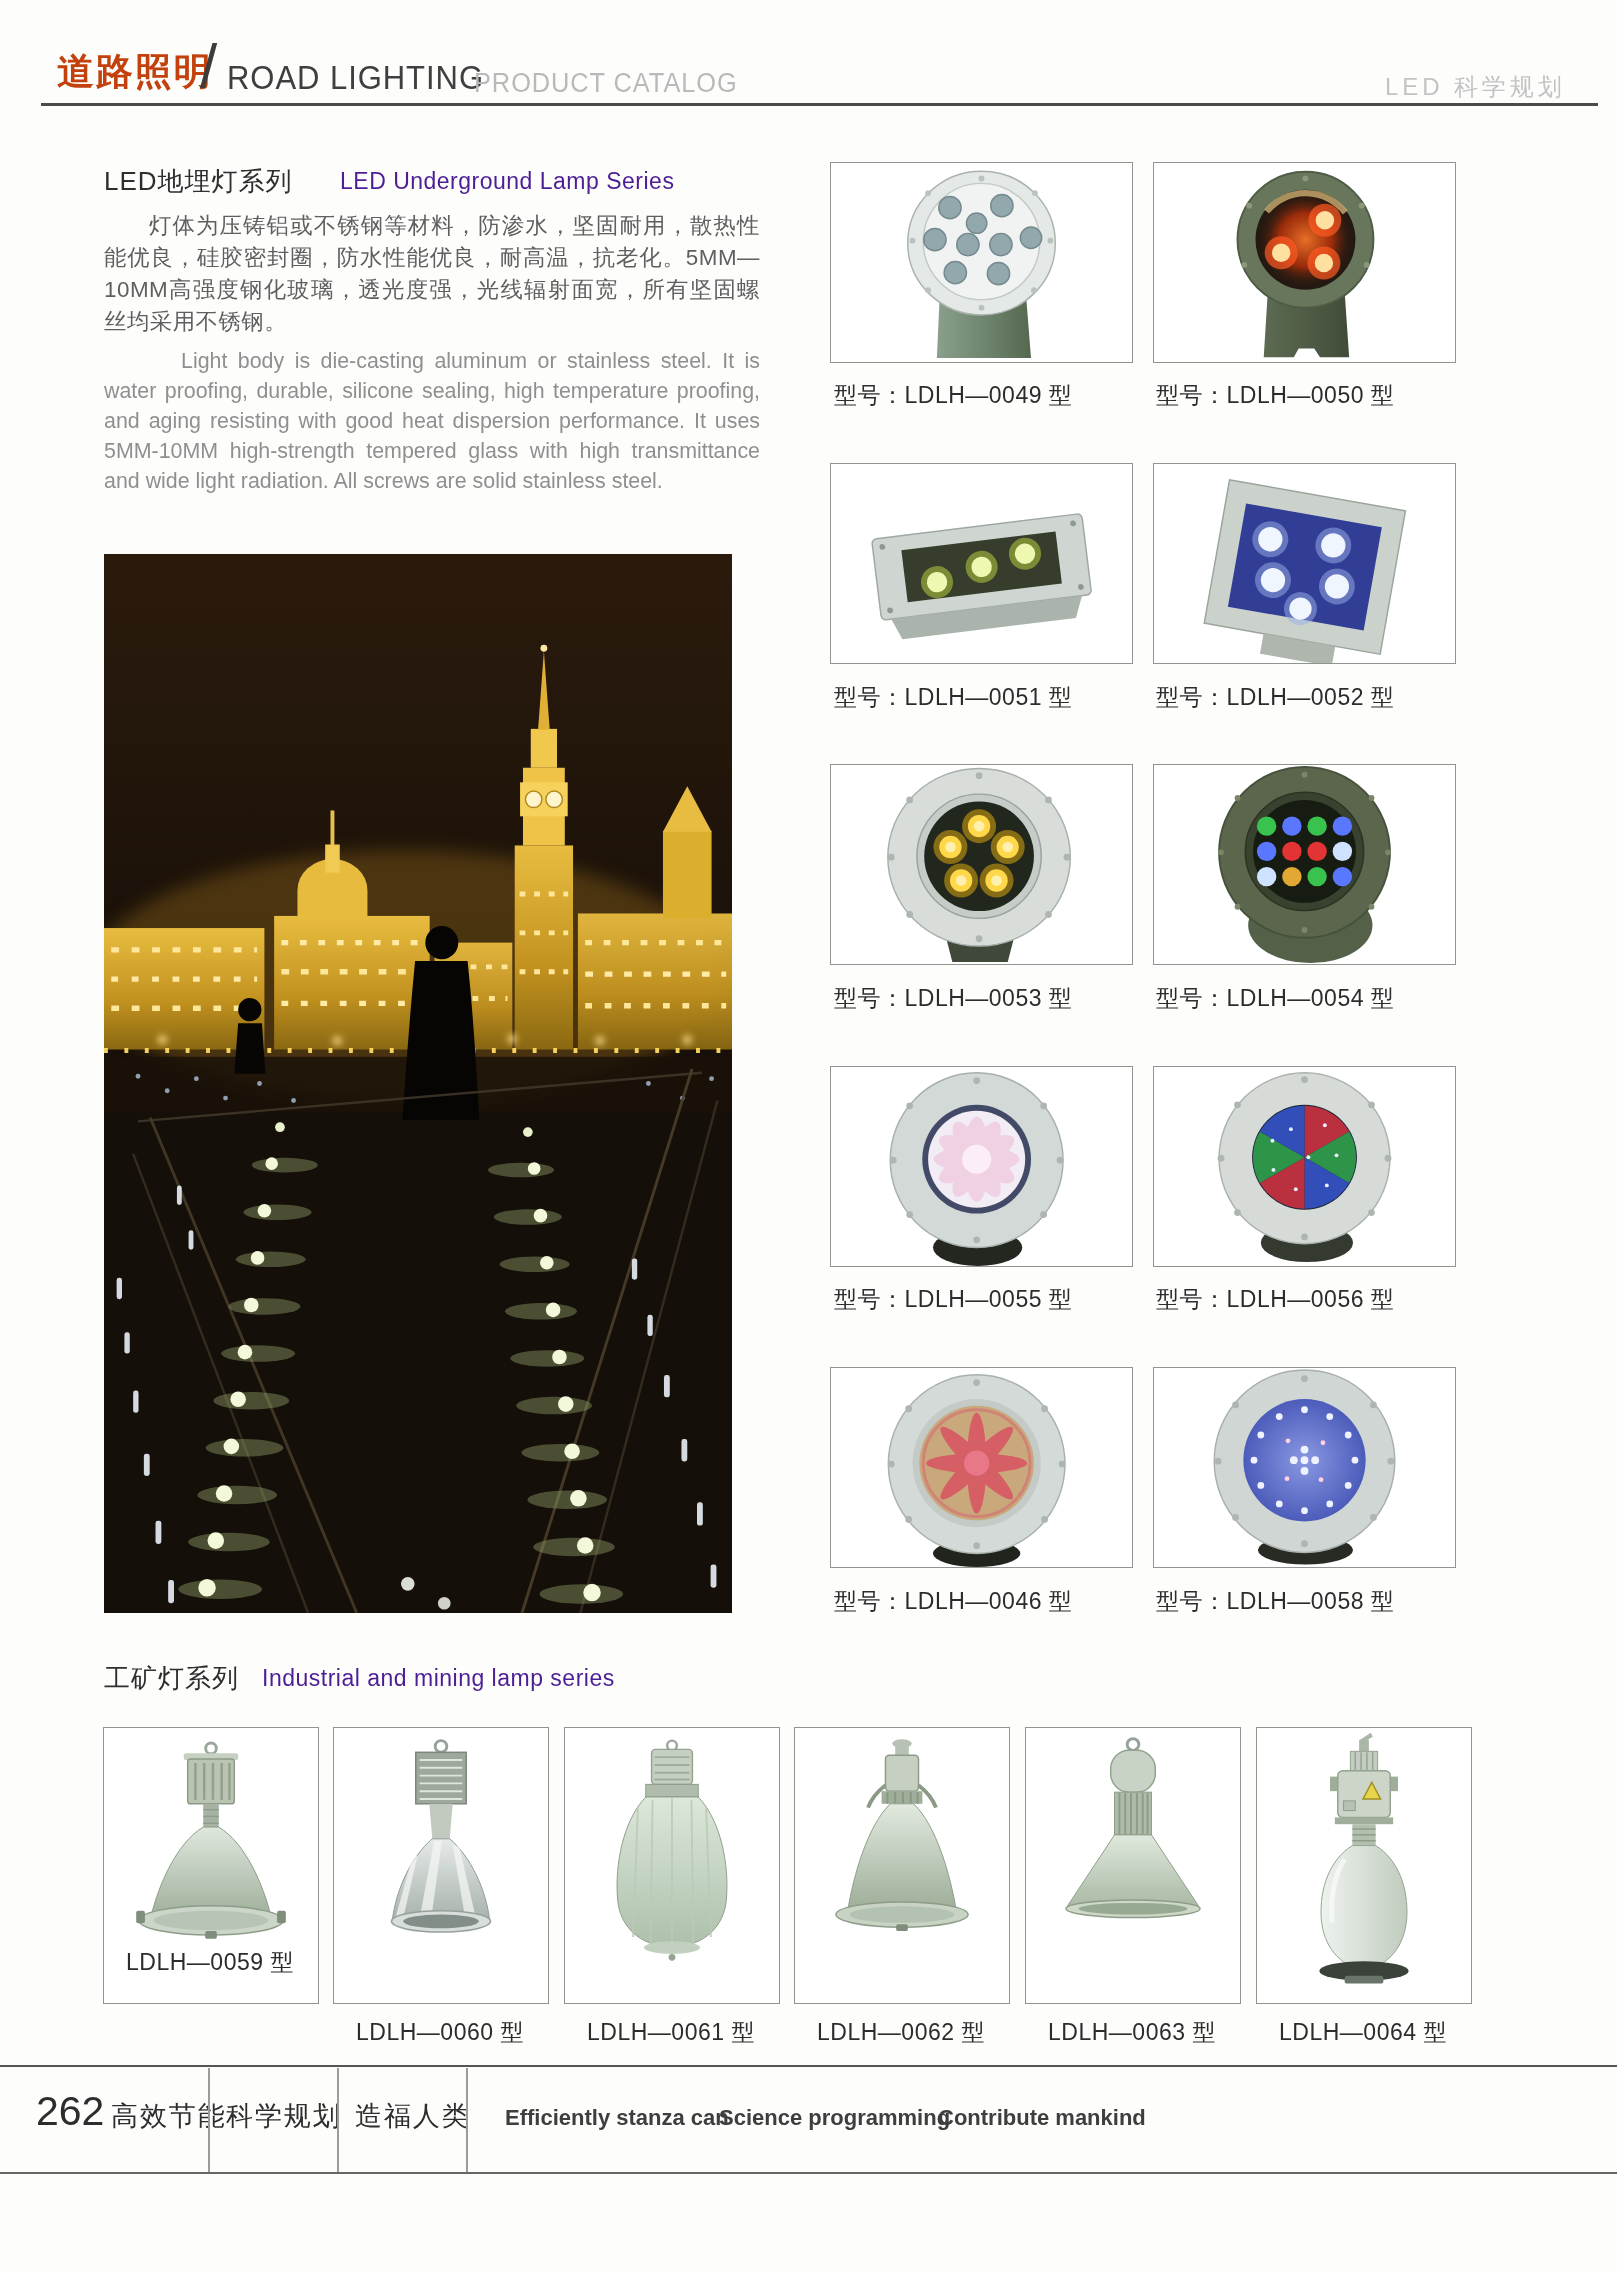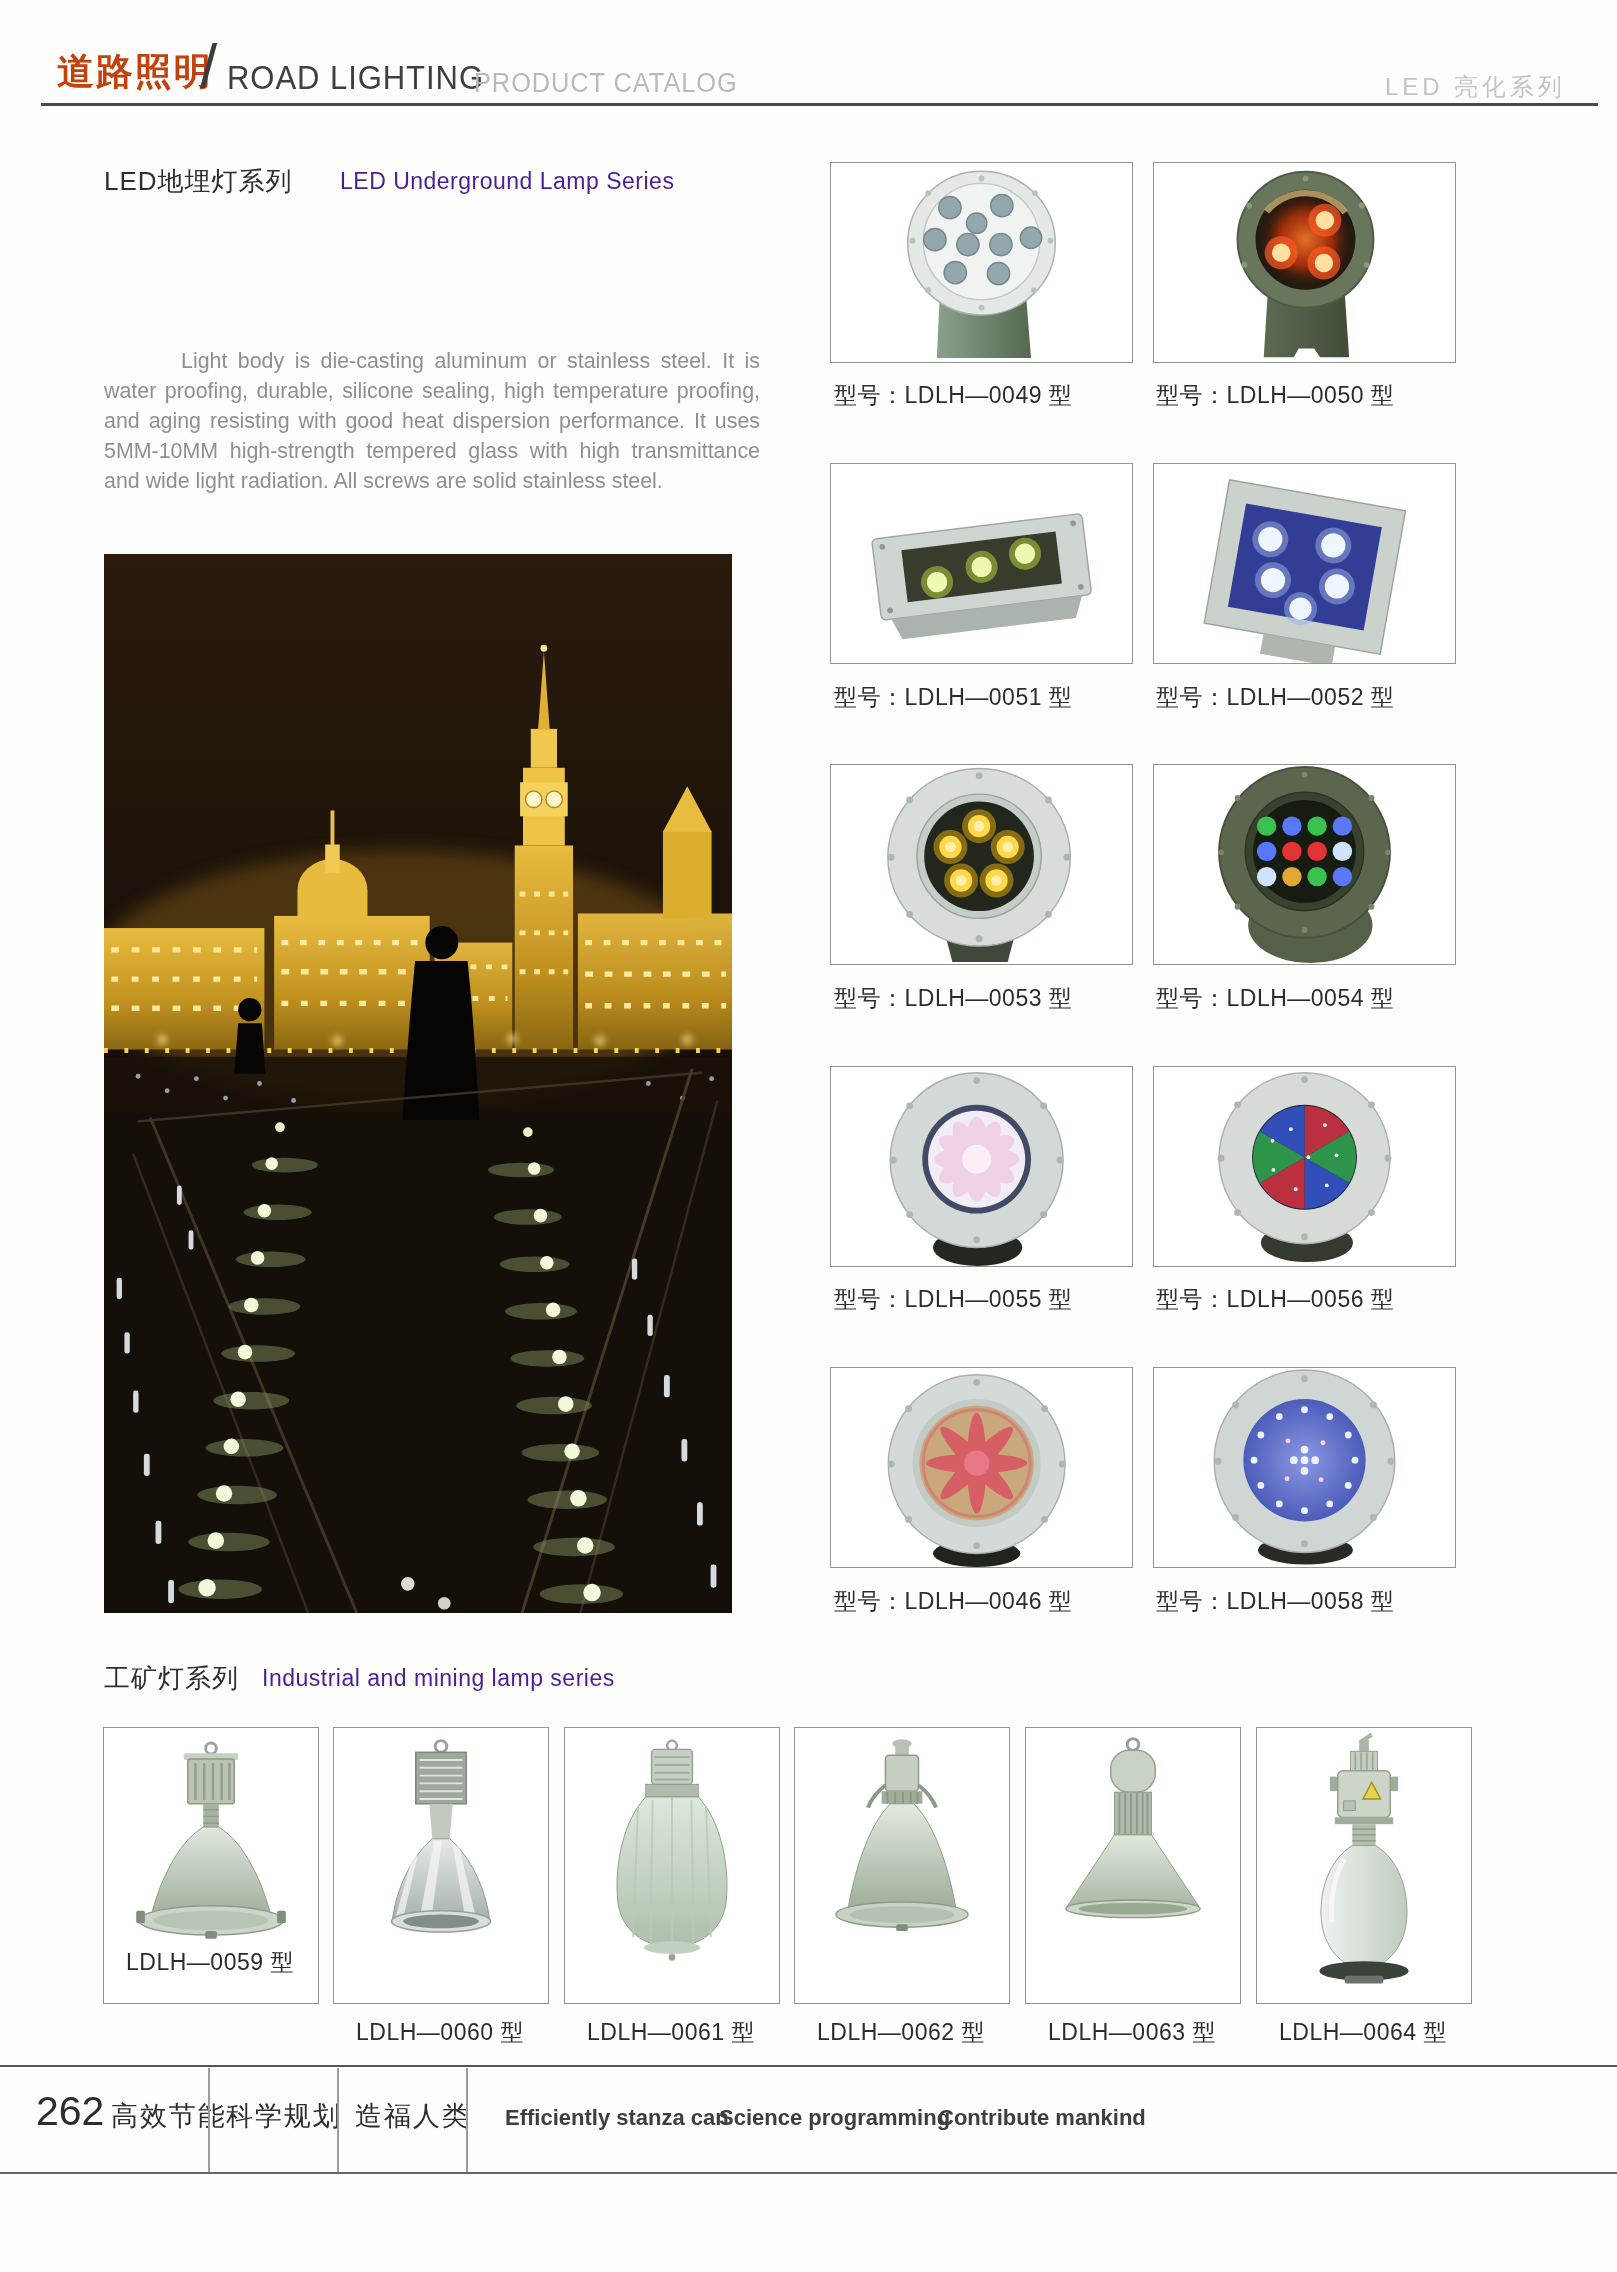--- a/index.html
+++ b/index.html
@@ -35,26 +35,27 @@
 </style>
 </head>
 <body>
 
 <div class="page">
 
   <div class="abs brand-cn nowrap" style="left:57px;top:47px;">道路照明</div>
   <div class="abs brand-slash nowrap" style="left:200px;top:30px;">/</div>
   <div class="abs brand-en nowrap" style="left:227px;top:59px;">ROAD LIGHTING</div>
   <div class="abs brand-sub nowrap" style="left:474px;top:68px;">PRODUCT CATALOG</div>
-  <div class="abs series nowrap" style="left:1385px;top:71px;">LED 亮化系列</div>
+  <div class="abs series nowrap" style="left:1385px;top:71px;">LED 科学规划</div>
   <div class="abs rule" style="left:41px;top:103px;width:1557px;height:3.4px;"></div>
 
   <div class="abs sec-title-cn nowrap" style="left:104px;top:164px;">LED地埋灯系列</div>
   <div class="abs sec-title-en nowrap" style="left:340px;top:168px;">LED Underground Lamp Series</div>
 
+  <div class="abs para-cn" style="left:104px;top:210px;width:656px;">灯体为压铸铝或不锈钢等材料，防渗水，坚固耐用，散热性能优良，硅胶密封圈，防水性能优良，耐高温，抗老化。5MM—10MM高强度钢化玻璃，透光度强，光线辐射面宽，所有坚固螺丝均采用不锈钢。</div>
   <div class="abs para-en" style="left:104px;top:346px;width:656px;">Light body is die-casting aluminum or stainless steel. It is water proofing, durable, silicone sealing, high temperature proofing, and aging resisting with good heat dispersion performance. It uses 5MM-10MM high-strength tempered glass with high transmittance and wide light radiation. All screws are solid stainless steel.</div>
 
   <div class="photo" style="left:104px;top:554px;width:628px;height:1059px;">
     <svg viewBox="0 0 1292 2180" preserveAspectRatio="none">
       <defs>
         <linearGradient id="sky" x1="0" y1="0" x2="0" y2="1">
           <stop offset="0" stop-color="#2b1b0d"></stop>
             <stop offset=".45" stop-color="#170f08"></stop>
             <stop offset="1" stop-color="#0d0906"></stop>
         </linearGradient>

